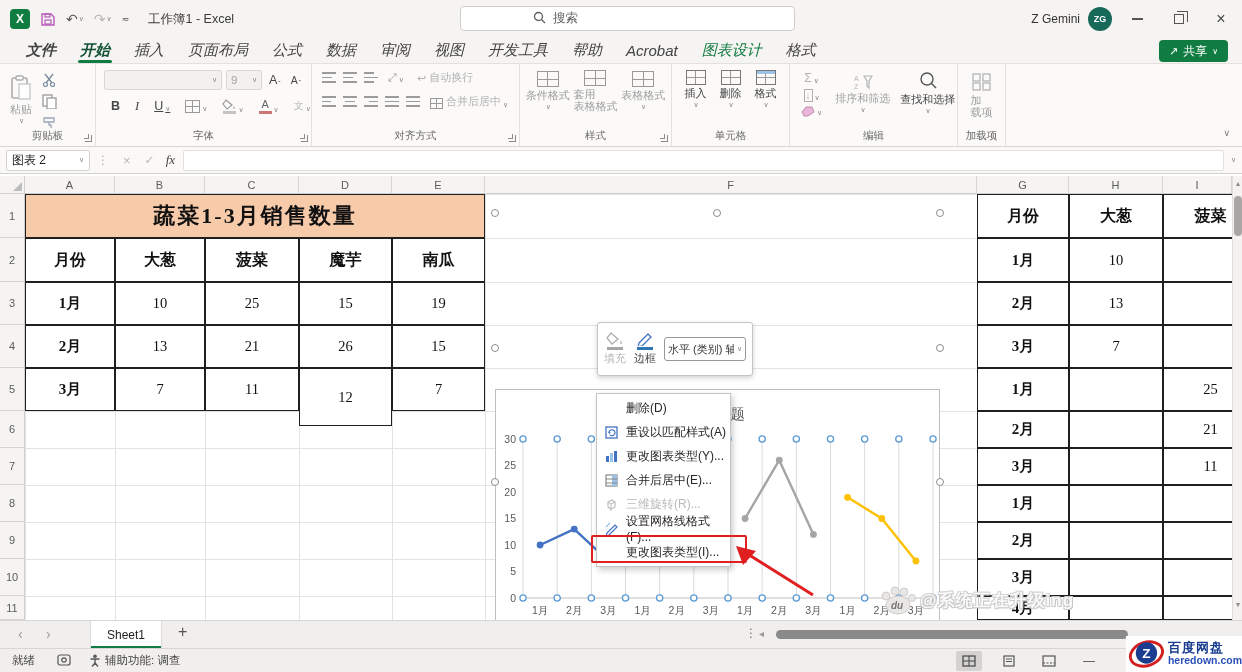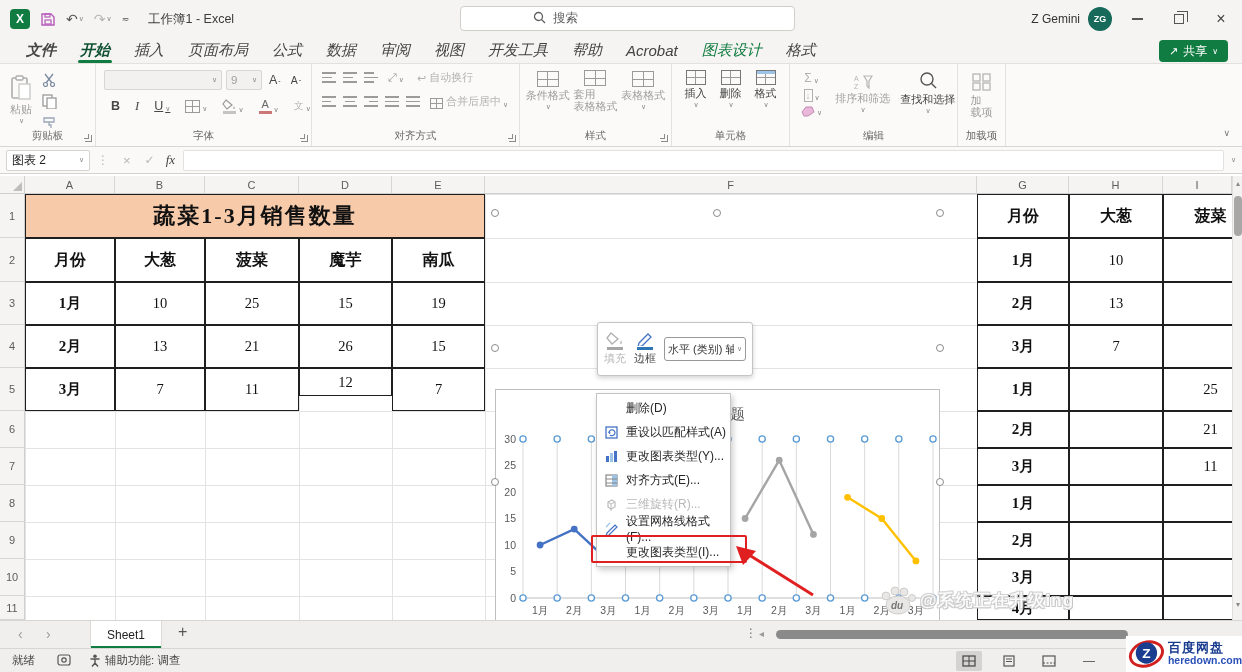--- a/index.html
+++ b/index.html
@@ -533,21 +533,21 @@
         <div class="tcell num" style="left: 299px; top: 106px; width: 93px; height: 43px;">15</div>
         <div class="tcell num" style="left: 392px; top: 106px; width: 93px; height: 43px;">19</div>
         <div class="tcell mon" style="left: 25px; top: 149px; width: 90px; height: 43px;">2月</div>
         <div class="tcell num" style="left: 115px; top: 149px; width: 90px; height: 43px;">13</div>
         <div class="tcell num" style="left: 205px; top: 149px; width: 94px; height: 43px;">21</div>
         <div class="tcell num" style="left: 299px; top: 149px; width: 93px; height: 43px;">26</div>
         <div class="tcell num" style="left: 392px; top: 149px; width: 93px; height: 43px;">15</div>
         <div class="tcell mon" style="left: 25px; top: 192px; width: 90px; height: 43px;">3月</div>
         <div class="tcell num" style="left: 115px; top: 192px; width: 90px; height: 43px;">7</div>
         <div class="tcell num" style="left: 205px; top: 192px; width: 94px; height: 43px;">11</div>
-        <div class="tcell num" style="left: 299px; top: 192px; width: 93px; height: 28px;">12</div>
+        <div class="tcell num" style="left: 299px; top: 192px; width: 93px; height: 58px;">12</div>
         <div class="tcell num" style="left: 392px; top: 192px; width: 93px; height: 43px;">7</div>
       </div>
     <div id="rtable">
         <div class="tcell hdr" style="left: 977px; top: 18px; width: 92px; height: 44px;">月份</div>
         <div class="tcell hdr" style="left: 1069px; top: 18px; width: 94px; height: 44px;">大葱</div>
         <div class="tcell hdr" style="left: 1163px; top: 18px; width: 95px; height: 44px;">菠菜</div>
         <div class="tcell mon" style="left: 977px; top: 62px; width: 92px; height: 44px;">1月</div>
         <div class="tcell num" style="left: 1069px; top: 62px; width: 94px; height: 44px;">10</div>
         <div class="tcell num" style="left: 1163px; top: 62px; width: 95px; height: 44px;"></div>
         <div class="tcell mon" style="left: 977px; top: 106px; width: 92px; height: 43px;">2月</div>
@@ -732,21 +732,21 @@
       </div>
       <div class="mitem">
         <span class="mico">
           <svg width="13" height="13" viewBox="0 0 13 13">
             <rect x="1" y="1" width="11" height="11" fill="none" stroke="#888" stroke-width="1.2"></rect>
             <rect x="7" y="1" width="5" height="11" fill="#9DC3E6"></rect>
             <line x1="1" y1="5" x2="12" y2="5" stroke="#888"></line>
             <line x1="1" y1="9" x2="12" y2="9" stroke="#888"></line>
           </svg>
         </span>
-        <span>对齐方式(E)...</span>
+        <span>合并后居中(E)...</span>
       </div>
       <div class="mitem dis">
         <span class="mico">
           <svg width="13" height="13" viewBox="0 0 13 13">
             <path d="M3 4 l4 -2 l3 2 v5 l-4 2 l-3 -2 z" fill="none" stroke="#bbb" stroke-width="1.2"></path>
             <path d="M3 4 l3 2 l4 -2 M6 6 v7" fill="none" stroke="#bbb" stroke-width="1"></path>
           </svg>
         </span>
         <span>三维旋转(R)...</span>
       </div>

